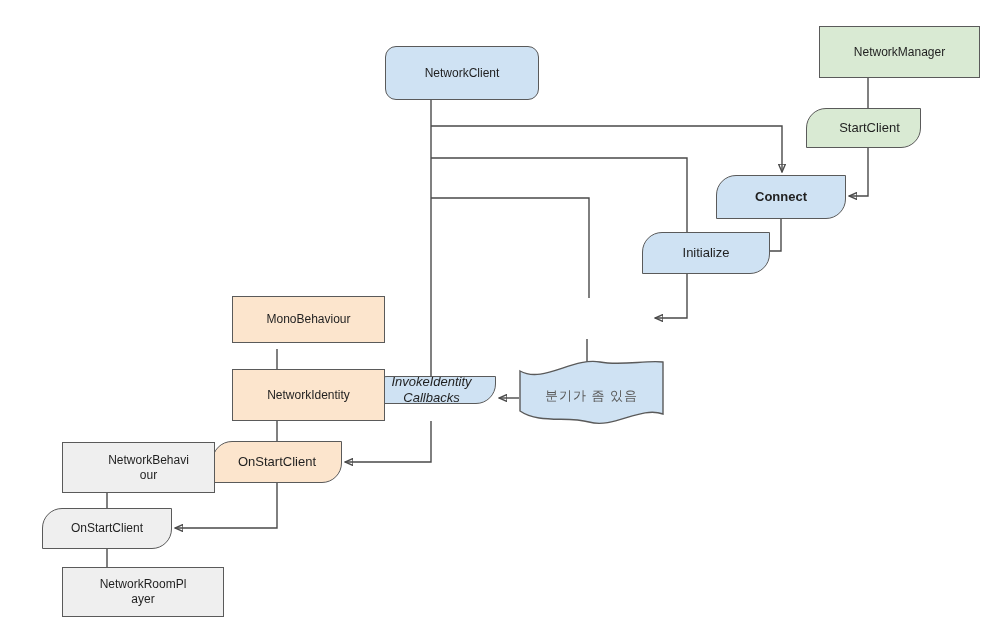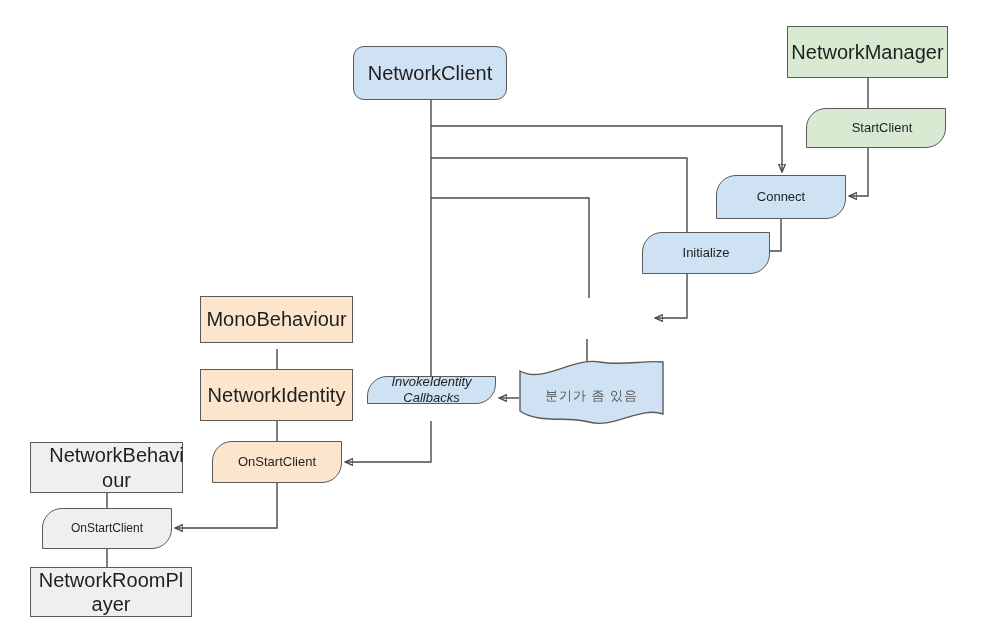--- a/index.html
+++ b/index.html
@@ -12,21 +12,21 @@
     position:relative; width:983px; height:634px; background:#ffffff; overflow:hidden;
   }
   .edges{position:absolute; left:0; top:0; width:983px; height:634px;}
   .edges path{fill:none; stroke:var(--line); stroke-width:1.4;}
   .arrowhead{fill:var(--line);}
   .node{
     position:absolute; display:flex; align-items:center; justify-content:center;
     text-align:center; color:var(--text); white-space:pre-line; box-sizing:border-box;
     border:1.4px solid var(--border); line-height:1.22;
   }
-  .rect{font-size:20px;}
+  .rect{font-size:12px;margin-left:32px;}
   .flow{border-radius:20px 0 20px 0; font-size:13px;}
   .blue{background:var(--blue);}
   .green{background:var(--green);}
   .peach{background:var(--peach);}
   .gray{background:var(--gray);}
   .small{font-size:12px;}
   .wave-wrap{position:absolute; left:518px; top:358px; width:147px; height:68px;}
   .wave-wrap svg{position:absolute; left:0; top:0;}
   .wave-path{fill:var(--blue); stroke:var(--border); stroke-width:1.4;}
   .wave-label{
@@ -61,23 +61,23 @@
     <path d="M277,421 V441"></path>
     <path d="M277,483 V528 H175" marker-end="url(#arrow)"></path>
     <path d="M107,493 V508"></path>
     <path d="M107,549 V567"></path>
   </svg>
 
   <div class="node rect blue" style="left:353px; top:46px;  width:154px; height:54px;border-radius:11px;">NetworkClient</div>
 
   <div class="node rect green" style="left:787px; top:26px;  width:161px; height:52px;">NetworkManager</div>
 
-  <div class="node flow green" style="left:806px; top:108px; width:140px; height:40px;padding-left:12px;">StartClient</div>
+  <div class="node flow green" style="left:806px; top:108px; width:115px; height:40px;padding-left:12px;">StartClient</div>
 
-  <div class="node flow blue" style="left:716px; top:175px; width:130px; height:44px;">Connect</div>
+  <div class="node flow blue" style="left:716px; top:175px; width:130px; height:44px;font-weight:bold;">Connect</div>
 
   <div class="node flow blue" style="left:622px; top:232px; width:128px; height:42px;margin-left:20px;">Initialize</div>
 
 
   <div class="wave-wrap">
     <svg width="147" height="68" viewBox="0 0 147 68">
       <path class="wave-path" d="M 2,13 C 25,26 55,-1 82,4 C 103,8 128,2 145,4 L 145,56 C 122,48 96,71 71,64 C 49,58 21,66 2,53 Z"></path>
     </svg>
     <div class="wave-label">분기가 좀 있음</div>
   </div>

